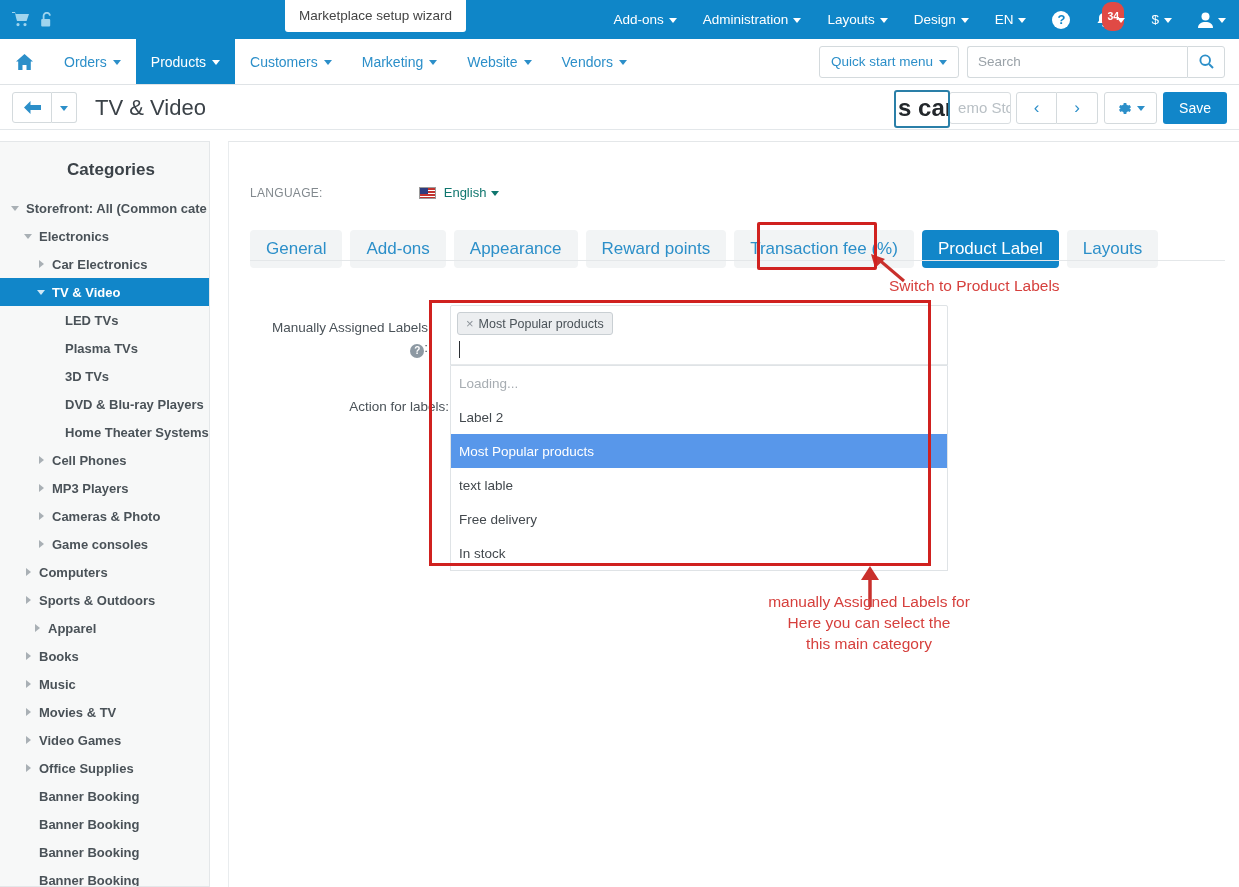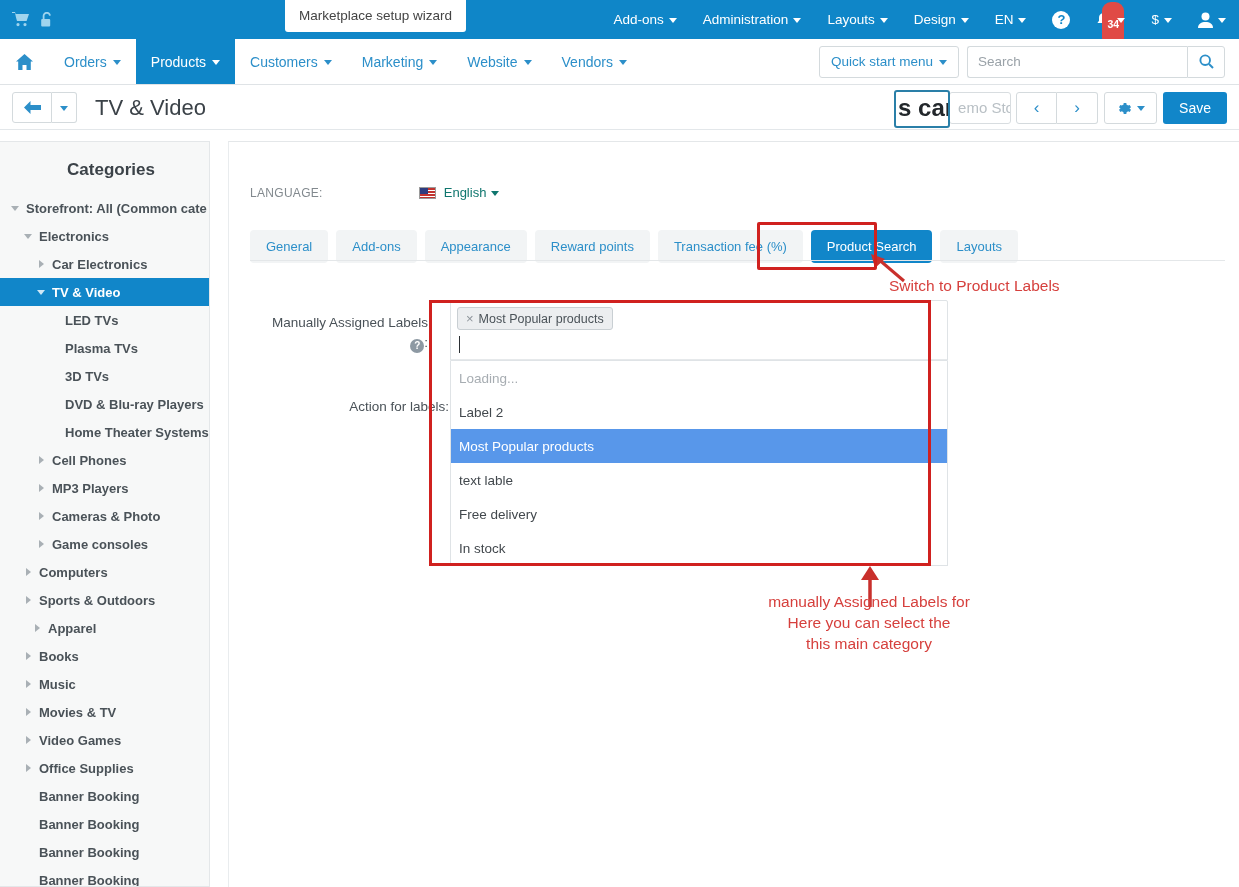--- a/index.html
+++ b/index.html
@@ -30,21 +30,21 @@
     display: inline-block; position: relative; top: 1px;
   }
   .help-circle {
     width: 18px; height: 18px; border-radius: 50%; background: #ffffff;
     color: #0f86c8; font-size: 13px; font-weight: bold; display: flex;
     align-items: center; justify-content: center; line-height: 1;
   }
   .bell-wrap { position: relative; display: flex; align-items: center; }
   .badge {
     position: absolute; top: -9px; left: 6px; background: #e04a45; color: #fff;
-    font-size: 10.5px; font-weight: bold; border-radius: 9px; padding: 16px 5px;
+    font-size: 10.5px; font-weight: bold; border-radius: 9px; padding: 8px 5px;
     line-height: 1.2; min-width: 19px; text-align: center;
   }
   
   .wizard-tip {
     position: absolute; left: 285px; top: 0px; background: #ffffff;
     color: #444; font-size: 13.5px; padding: 8px 14px 9px 14px;
     border-radius: 0 0 3px 3px; white-space: nowrap; z-index: 40;
   }
 
   
@@ -155,21 +155,21 @@
     background: linear-gradient(#c1332f 0 18%, #fff 18% 30%, #c1332f 30% 47%, #fff 47% 59%, #c1332f 59% 76%, #fff 76% 88%, #c1332f 88% 100%);
     border: 1px solid #9b9b9b;
   }
   .flag::before {
     content:""; position:absolute; left:0; top:0; width:8px; height:6px; background:#2d3c80;
   }
   .lang-name { font-size: 13px; color: #0f766e; display: flex; align-items: center; gap: 5px; cursor: pointer; }
 
   .tabs { display: flex; gap: 8px; padding: 30px 0 0 21px; position: relative; }
   .tab {
-    background: #f2f4f5; color: #2c8fc9; font-size: 13px; border-radius: 4px;
+    background: #f2f4f5; color: #2c8fc9; font-size: 17px; border-radius: 4px;
     padding: 9px 16px; cursor: pointer; white-space: nowrap;
   }
   .tab.active { background: #1186c9; color: #ffffff; }
   .tab-underline {
     position: absolute; left: 21px; top: 118px; width: 975px; height: 1px; background: #e4e7e9;
   }
   .tab-highlight {
     position: absolute; left: 528px; top: 80px; width: 120px; height: 48px;
     border: 3px solid #d0211f; border-radius: 2px; pointer-events: none; z-index: 5;
   }
@@ -515,21 +515,21 @@
       <i class="caret"></i>
     </span>
   </div>
 
   <div class="tabs" id="tabs-root">
       <div class="tab">General</div>
       <div class="tab">Add-ons</div>
       <div class="tab">Appearance</div>
       <div class="tab">Reward points</div>
       <div class="tab">Transaction fee (%)</div>
-      <div class="tab active">Product Search</div>
+      <div class="tab active">Product Label</div>
       <div class="tab">Layouts</div>
     </div>
   <div class="tab-underline"></div>
   <div class="tab-highlight"></div>
 
   <div class="form-row" style="margin-top:37px;">
     <div class="form-label">
       <span>Manually Assigned Labels</span><br>
       <span class="qmark">?</span><span>:</span>
     </div>

